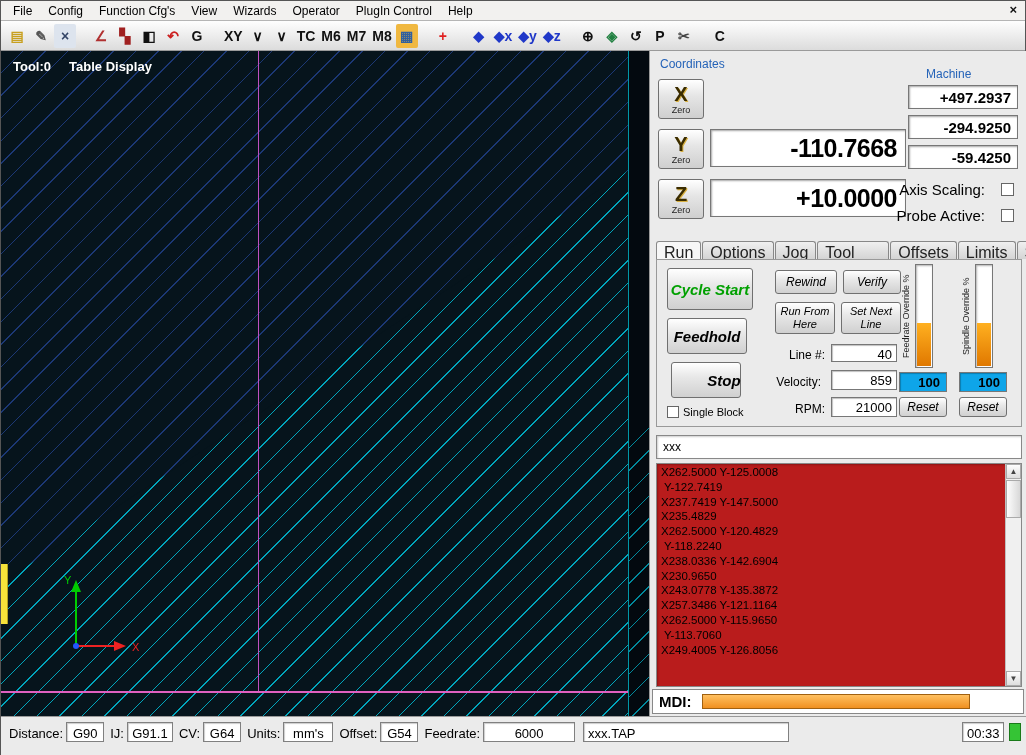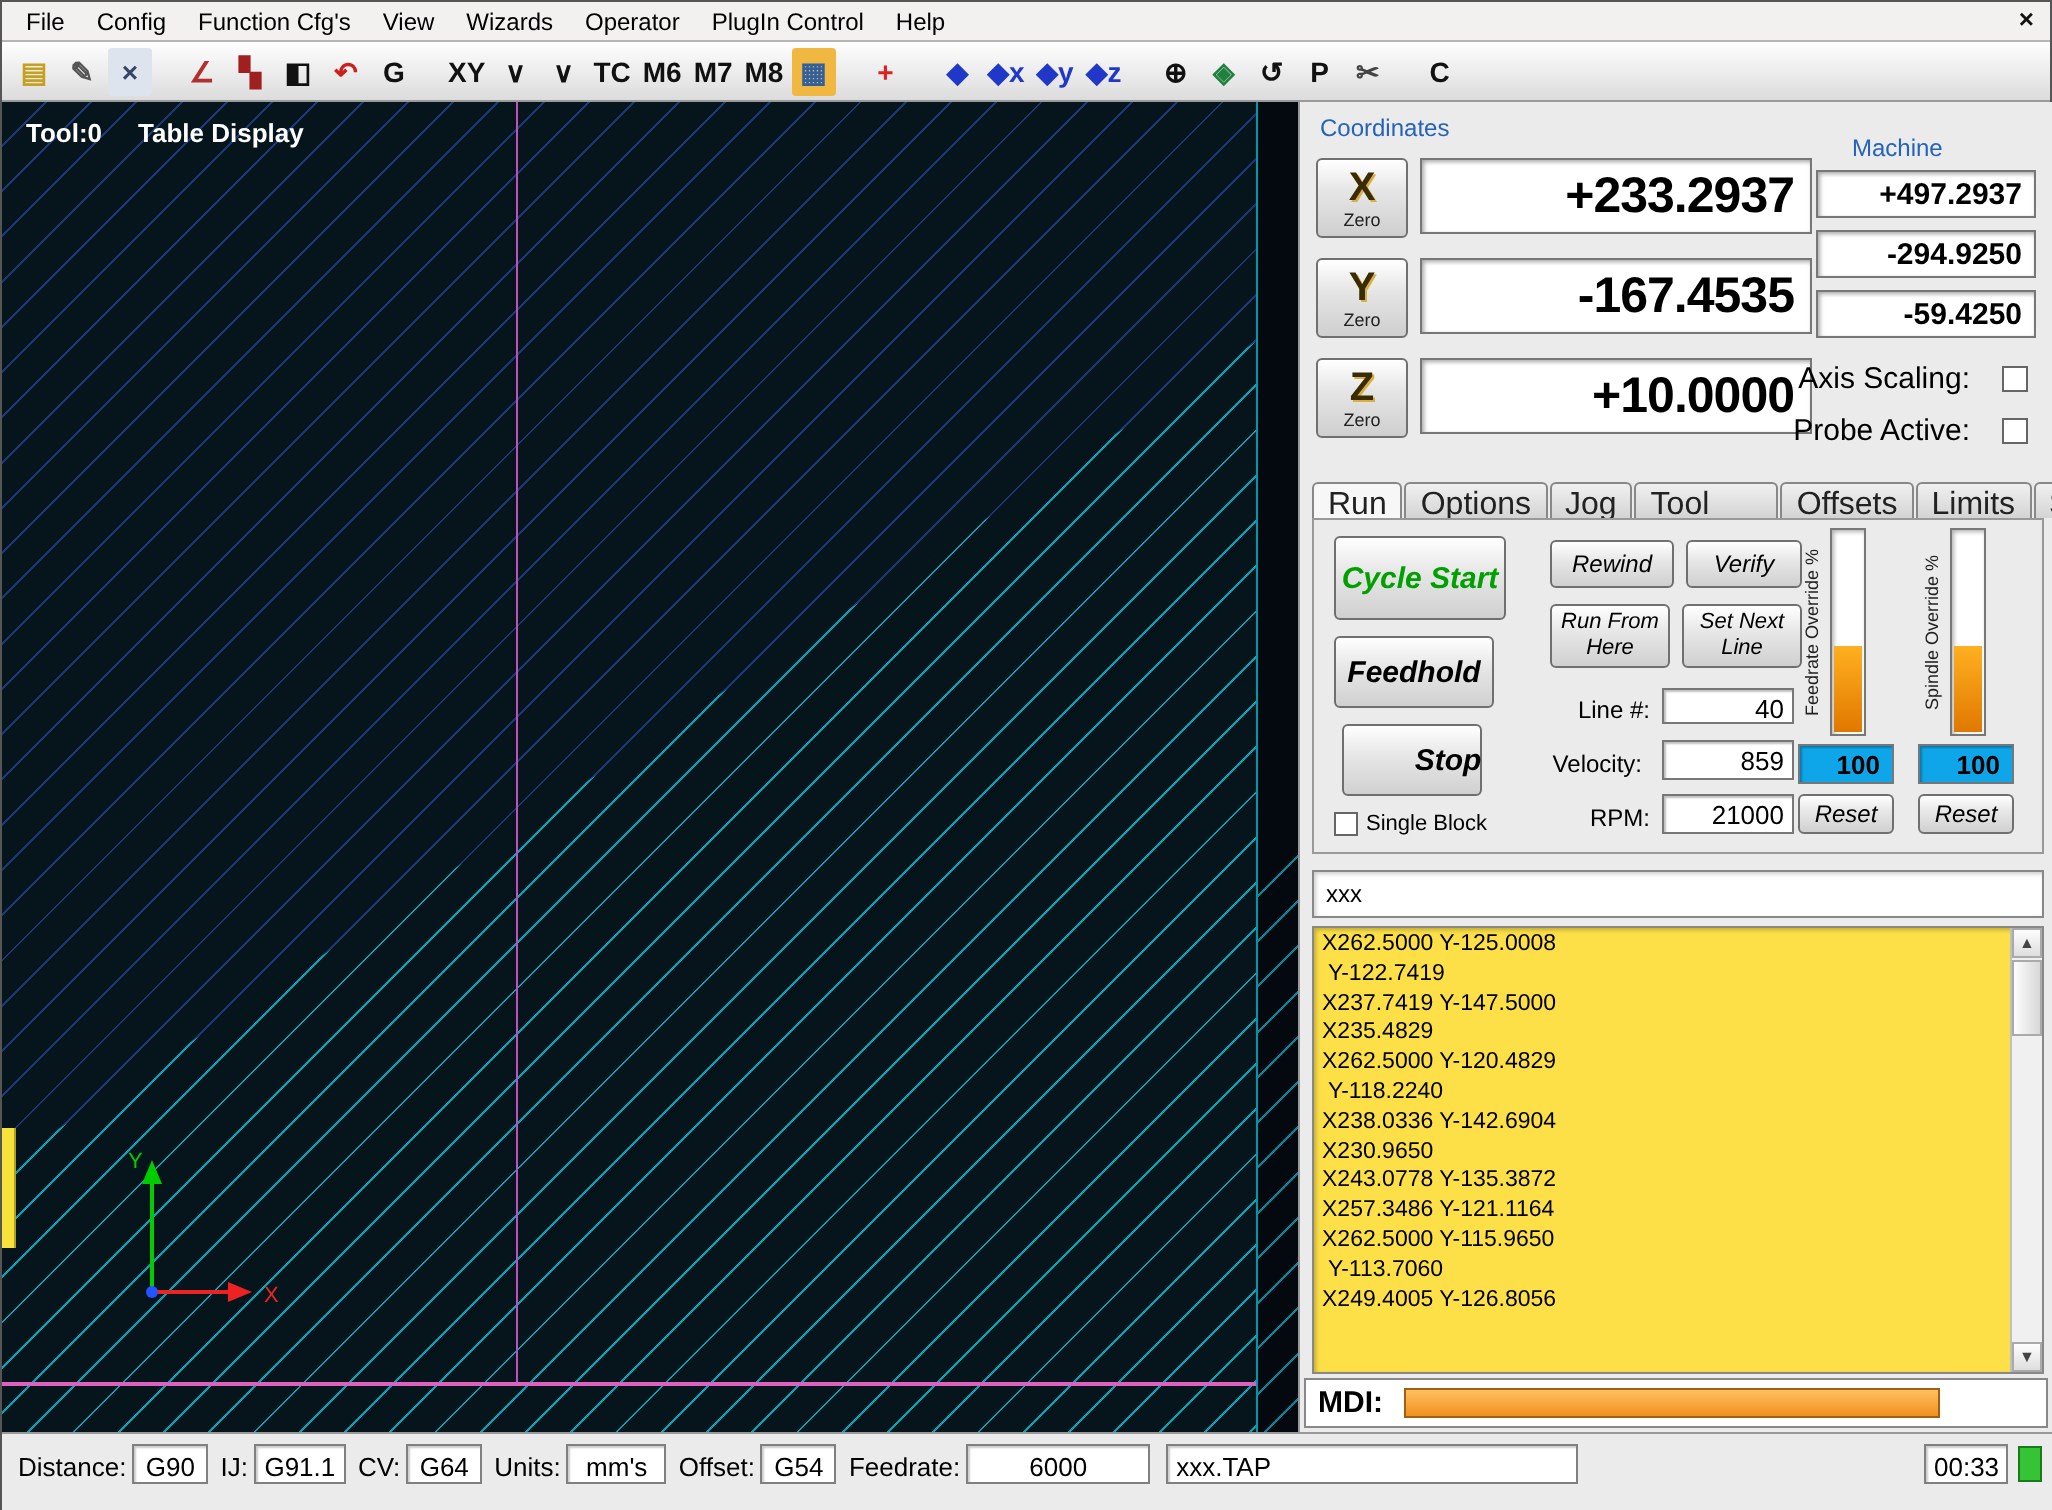--- a/index.html
+++ b/index.html
@@ -104,21 +104,21 @@
   .oval { position:absolute; top:112px; width:48px; height:20px; background:#0ea5e9; border:1px solid #777;
           box-shadow:inset 1px 1px 1px rgba(0,0,0,.25); font-size:13px; font-weight:bold;
           text-align:right; padding:2px 6px 0 0; }
   .fro-val { left:242px; } .sro-val { left:302px; }
   .reset-btn { top:137px; width:48px; height:20px; font-size:12px; }
   .fro-reset { left:242px; } .sro-reset { left:302px; }
 
   
   .fname { position:absolute; left:6px; top:384px; width:366px; height:24px; background:#fff;
            border:1px solid #888; box-shadow:inset 1px 1px 2px rgba(0,0,0,.2); font-size:12px; padding:4px 6px; }
-  .gwin { position:absolute; left:6px; top:412px; width:366px; height:224px; background:#fde047;
+  .gwin { position:absolute; left:6px; top:412px; width:366px; height:224px; background:#b91c1c;
           border:1px solid #888; box-shadow:inset 1px 1px 2px rgba(0,0,0,.25); overflow:hidden; }
   .gcode-lines { position:absolute; left:1px; top:1px; right:17px; bottom:1px; }
   .gcode-line { font-size:11.5px; line-height:14.8px; white-space:pre; padding-left:3px; color:#000; }
   .gcode-line.highlight { background:#ccd6e4; }
   .gscroll { position:absolute; right:0; top:0; width:16px; height:100%; background:#f0f0f0;
              border-left:1px solid #c0c0c0; }
   .garrow { position:absolute; left:0; width:15px; height:15px; background:linear-gradient(#fdfdfd,#dedede);
             border:1px solid #aaa; font-size:8px; display:flex; align-items:center; justify-content:center; color:#444; }
   .garrow.up { top:0; } .garrow.down { bottom:0; }
   .gthumb { position:absolute; left:0; top:16px; width:15px; height:38px;
@@ -223,28 +223,27 @@
   <div class="panel">
 
     <span class="lbl-blue coords-title">Coordinates</span>
     <span class="lbl-blue machine-title">Machine</span>
 
     <div class="axis-row row-x">
       <button class="zero-btn">
         <span class="axis-letter">X</span>
         <span class="zero-txt">Zero</span>
       </button>
-      <div class="dro">+233.2937</div>
     </div>
     <div class="axis-row row-y">
       <button class="zero-btn">
         <span class="axis-letter">Y</span>
         <span class="zero-txt">Zero</span>
       </button>
-      <div class="dro">-167.4535</div>
+      <div class="dro">-110.7668</div>
     </div>
     <div class="axis-row row-z">
       <button class="zero-btn">
         <span class="axis-letter">Z</span>
         <span class="zero-txt">Zero</span>
       </button>
       <div class="dro">+10.0000</div>
     </div>
 
     <div class="mach-dro md-0">+497.2937</div>

